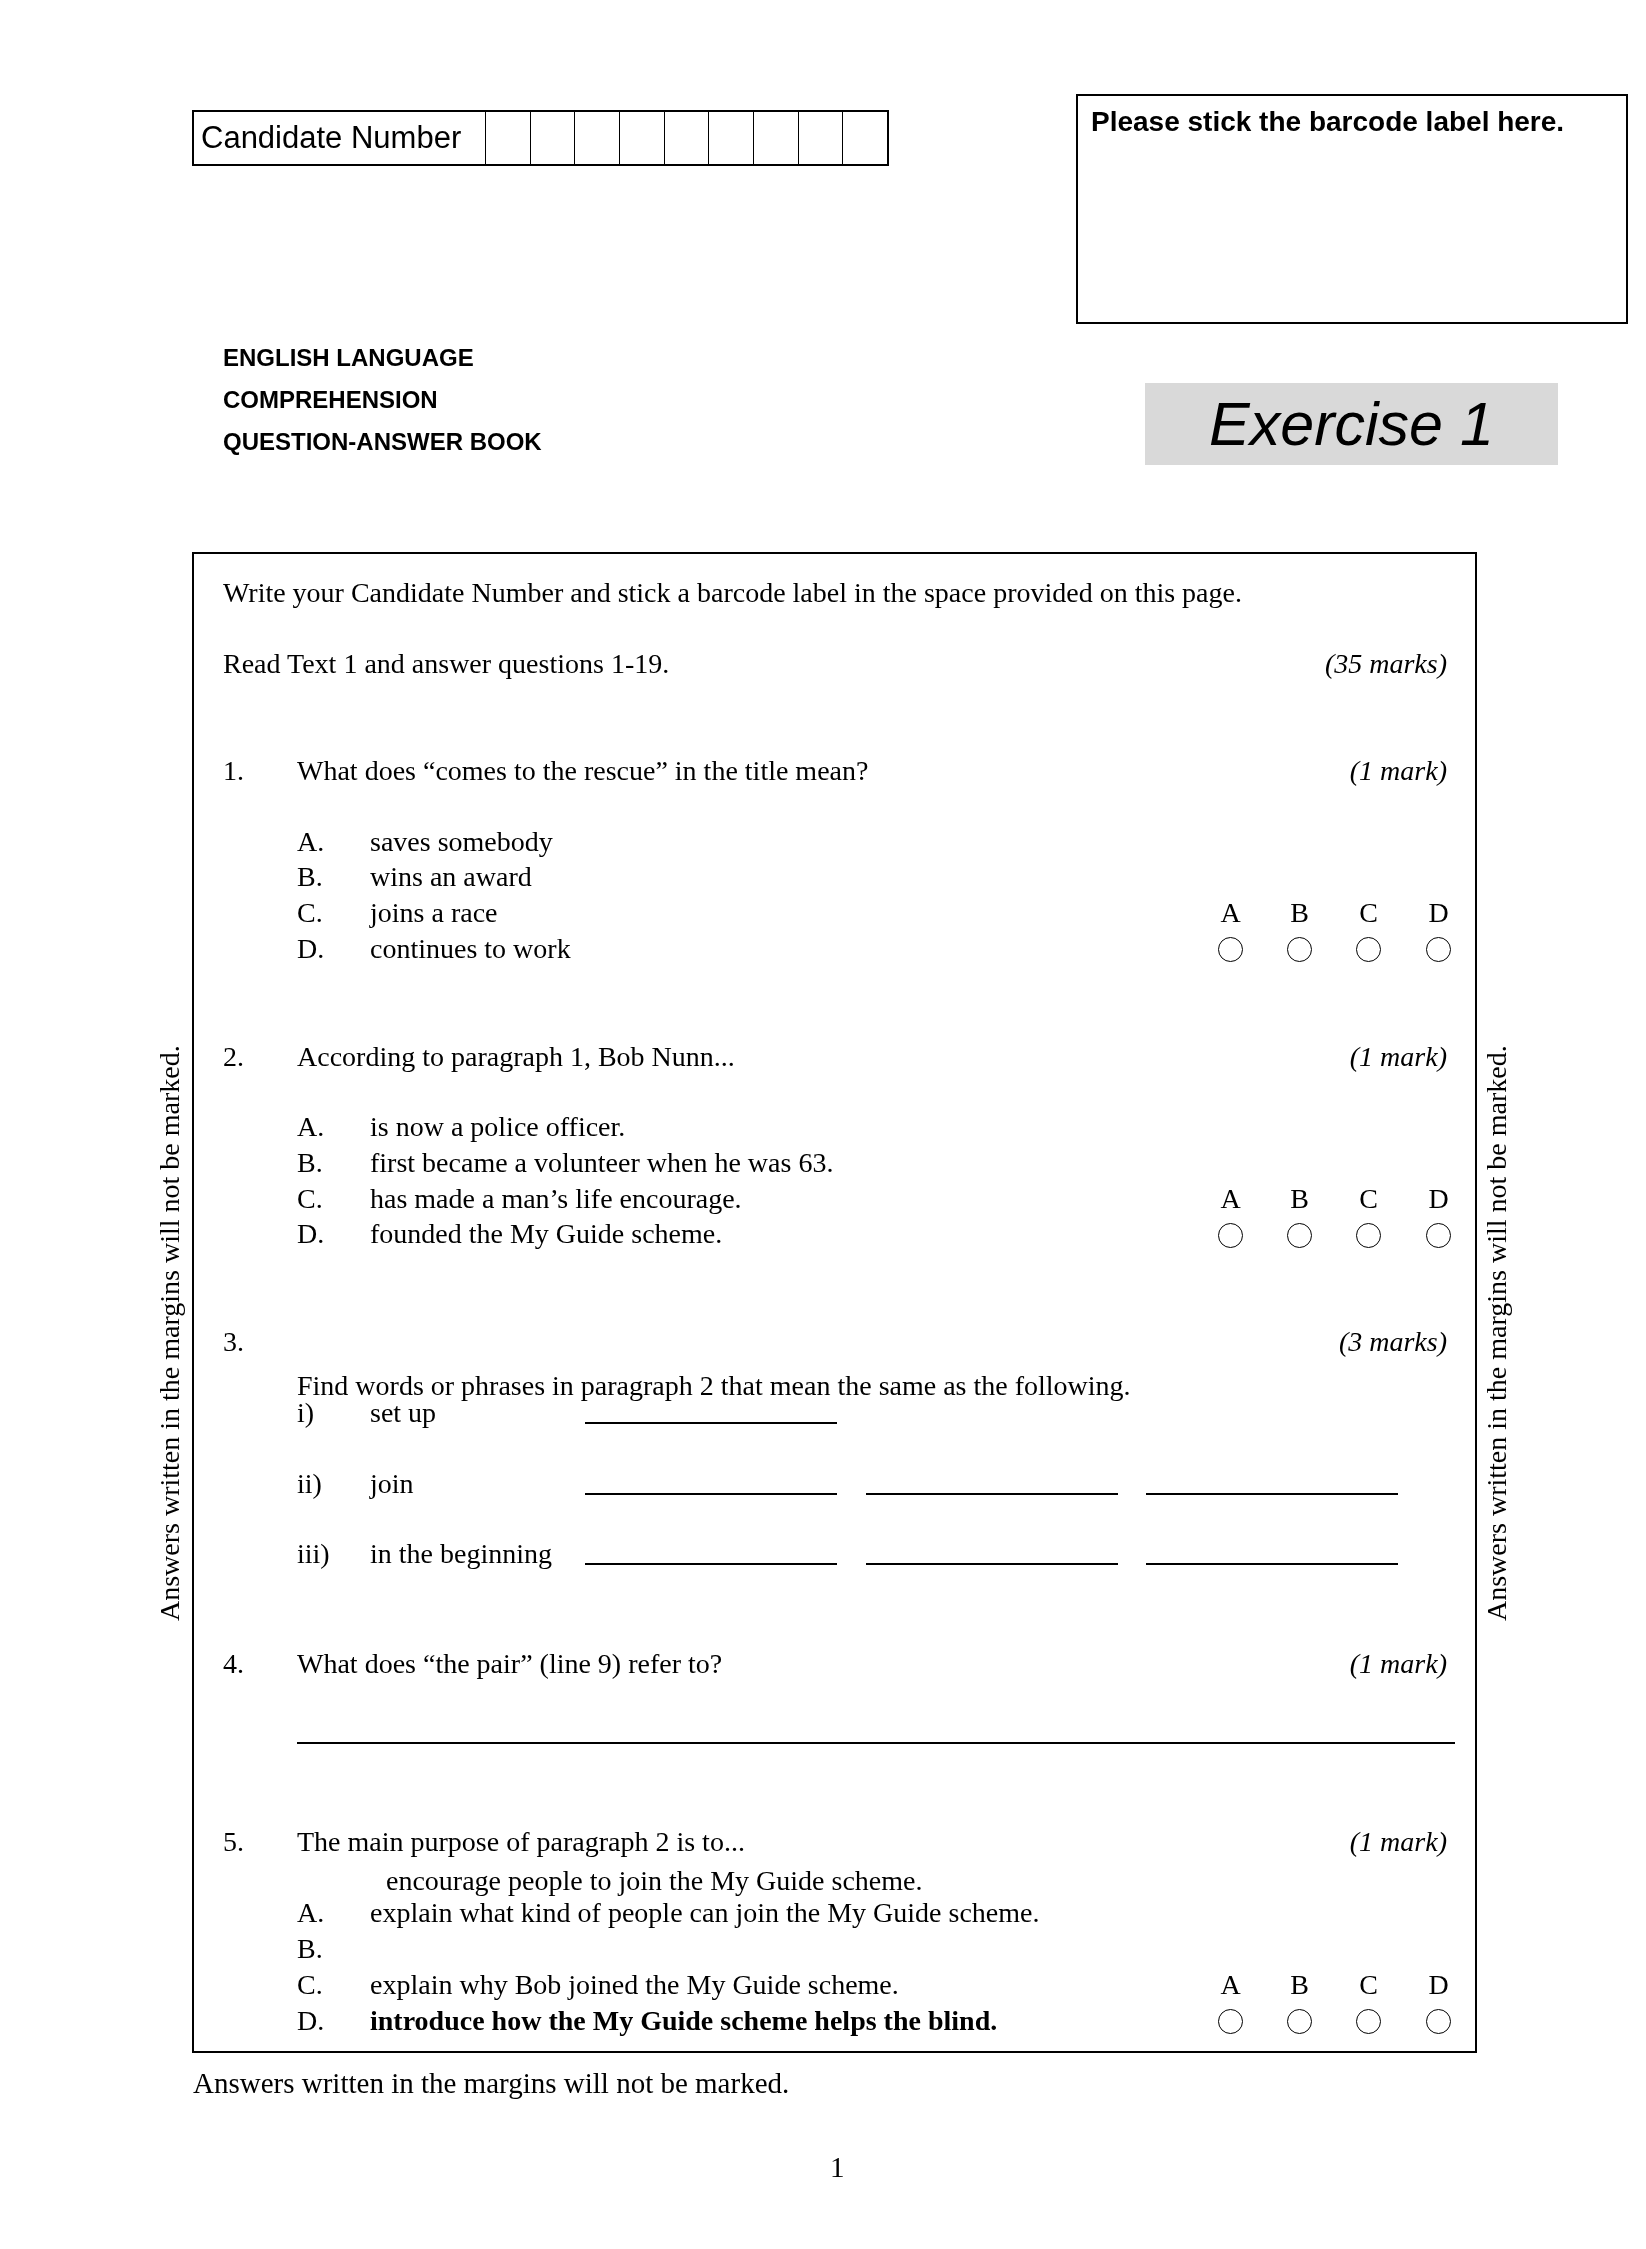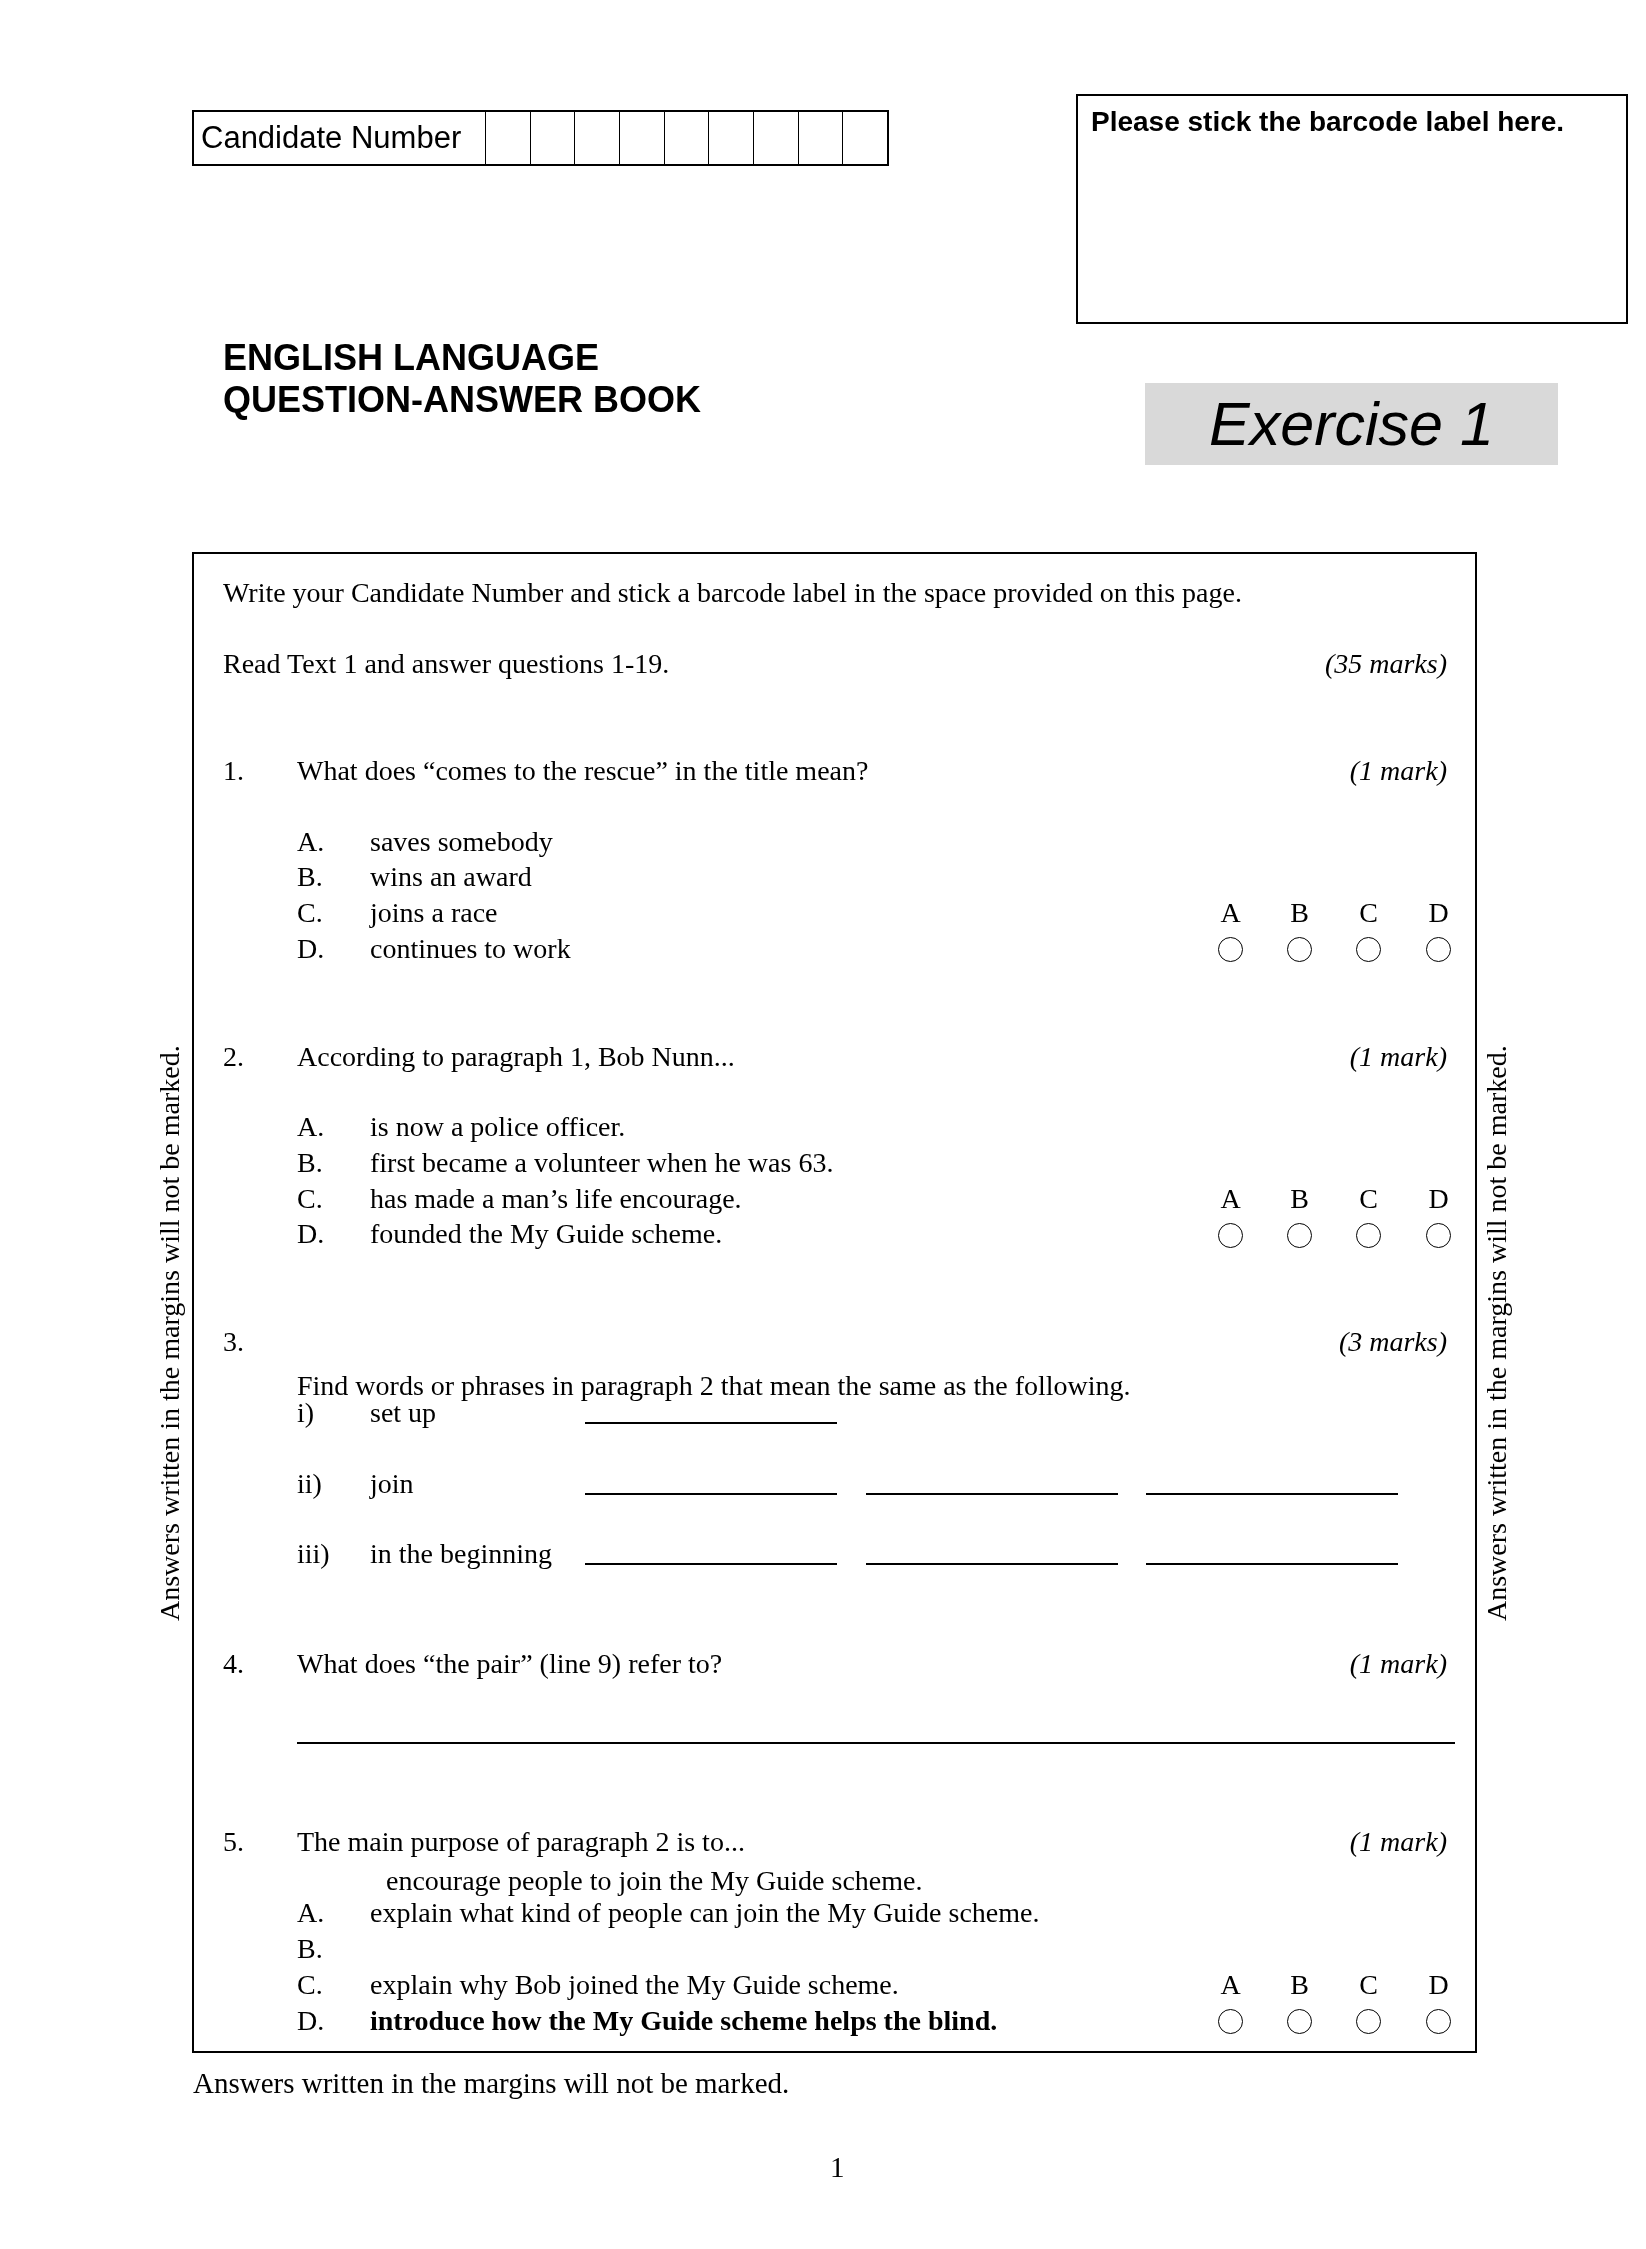--- a/index.html
+++ b/index.html
@@ -11,21 +11,21 @@
   
   .cand-box { left: 192px; top: 110px; width: 697px; height: 56px; border: 2.2px solid #000; display: flex; box-sizing: border-box; }
   .cand-label { width: 291px; height: 100%; display: flex; align-items: center; padding-left: 7px; font-size: 31px; box-sizing: border-box; }
   .cand-cell { flex: 1; border-left: 1.5px solid #000; height: 100%; box-sizing: border-box; }
 
   
   .barcode-box { left: 1076px; top: 94px; width: 552px; height: 230px; border: 2.2px solid #000; box-sizing: border-box; }
   .barcode-text { position: absolute; left: 13px; top: 10.2px; font-size: 28px; font-weight: bold; white-space: nowrap; }
 
   
-  .title { left: 223px; top: 337px; font-size: 36px; font-weight: bold; line-height: 42px; }
+  .title { left: 223px; top: 337px; font-size: 24px; font-weight: bold; line-height: 42px; }
   .exercise { left: 1145px; top: 383px; width: 413px; height: 82px; background: #d9d9d9; display: flex; align-items: center; justify-content: center; font-size: 61px; font-style: italic; }
 
   
   .main-box { left: 192px; top: 552px; width: 1285px; height: 1501px; border: 2.2px solid #000; box-sizing: border-box; }
 
   .txt { font-size: 28px; white-space: nowrap; line-height: 1; }
   .marks { font-style: italic; font-size: 28px; white-space: nowrap; right: 199px; line-height: 1; }
   .qnum { left: 223px; }
   .qtext { left: 297px; }
   .optl { left: 297px; }
@@ -56,20 +56,21 @@
   <div class="cand-cell"></div>
   <div class="cand-cell"></div>
 </div>
 
 <div class="abs barcode-box sans">
   <div class="barcode-text">Please stick the barcode label here.</div>
 </div>
 
 <div class="abs title sans">
   <div>ENGLISH LANGUAGE</div>
+  <div>COMPREHENSION</div>
   <div>QUESTION-ANSWER BOOK</div>
 </div>
 
 <div class="abs exercise sans">Exercise 1</div>
 
 <div class="abs main-box"></div>
 
 <div class="abs txt serif" style="left:223px; top:579px;">Write your Candidate Number and stick a barcode label in the space provided on this page.</div>
 <div class="abs txt serif" style="left:223px; top:650px;">Read Text 1 and answer questions 1-19.</div>
 <div class="abs marks serif" style="top:650px;">(35 marks)</div>

